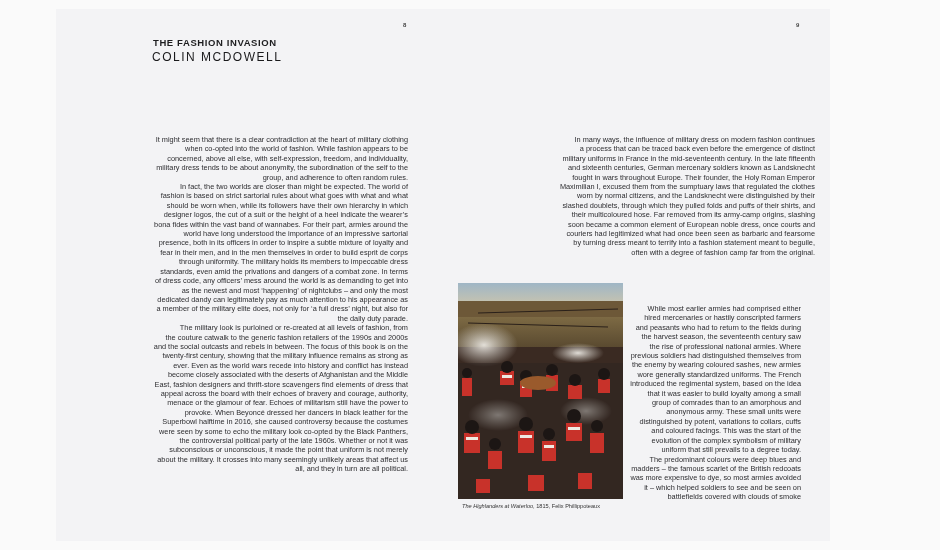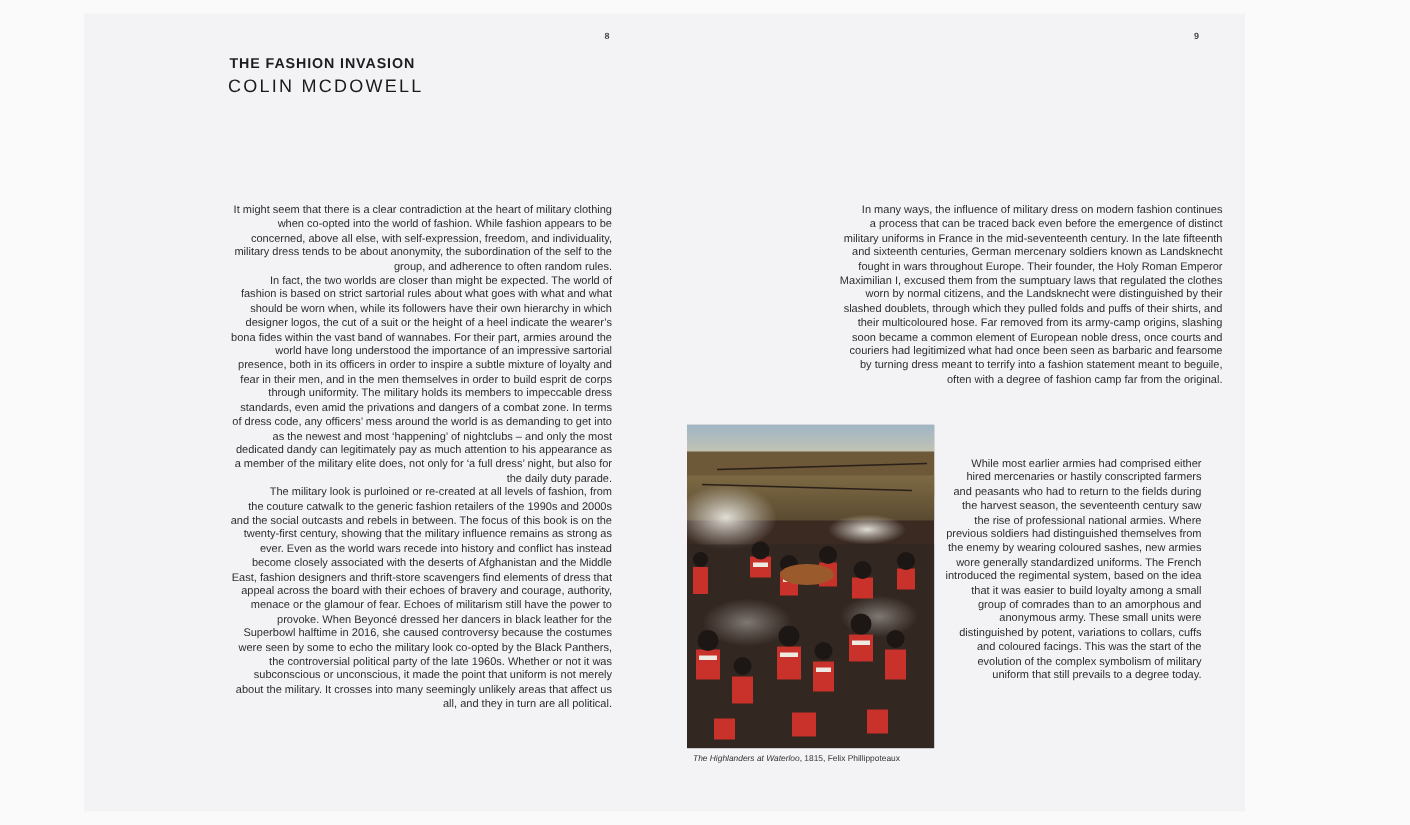--- a/index.html
+++ b/index.html
@@ -146,13 +146,14 @@
       <line x1="20" y1="30" x2="160" y2="26"></line>
       <line x1="10" y1="40" x2="150" y2="44"></line>
     </g>
   </svg>
 </div>
 
 <div class="caption"><span>The Highlanders at Waterloo</span><span class="rest">, 1815, Felix Phillippoteaux</span></div>
 
 <div class="col col-right-bottom">
   <p class="indent">While most earlier armies had comprised either hired mercenaries or hastily conscripted farmers and peasants who had to return to the fields during the harvest season, the seventeenth century saw the rise of professional national armies. Where previous soldiers had distinguished themselves from the enemy by wearing coloured sashes, new armies wore generally standardized uniforms. The French introduced the regimental system, based on the idea that it was easier to build loyalty among a small group of comrades than to an amorphous and anonymous army. These small units were distinguished by potent, variations to collars, cuffs and coloured facings. This was the start of the evolution of the complex symbolism of military uniform that still prevails to a degree today.</p>
+  <p class="indent">The predominant colours were deep blues and madders – the famous scarlet of the British redcoats was more expensive to dye, so most armies avoided it – which helped soldiers to see and be seen on battlefields covered with clouds of smoke</p>
 </div>
 
 </body></html>

